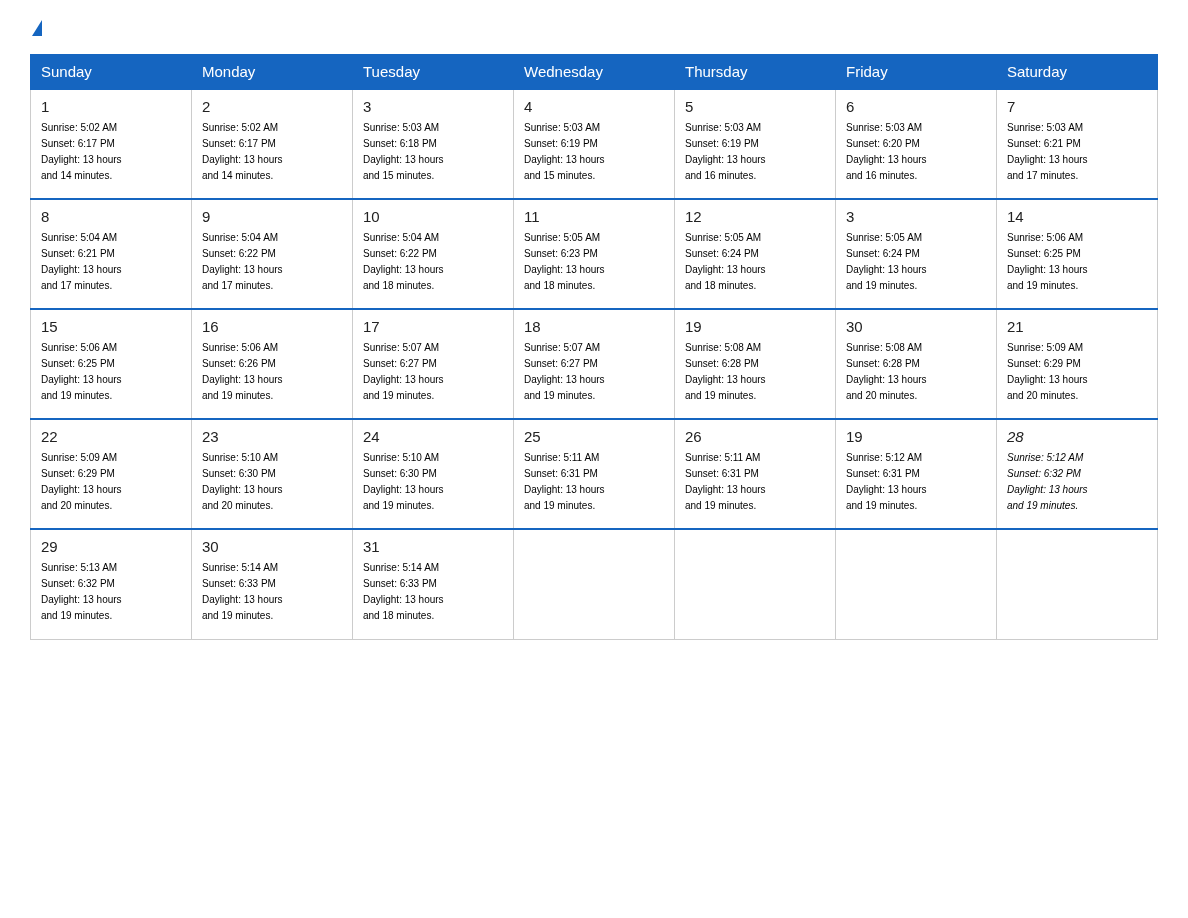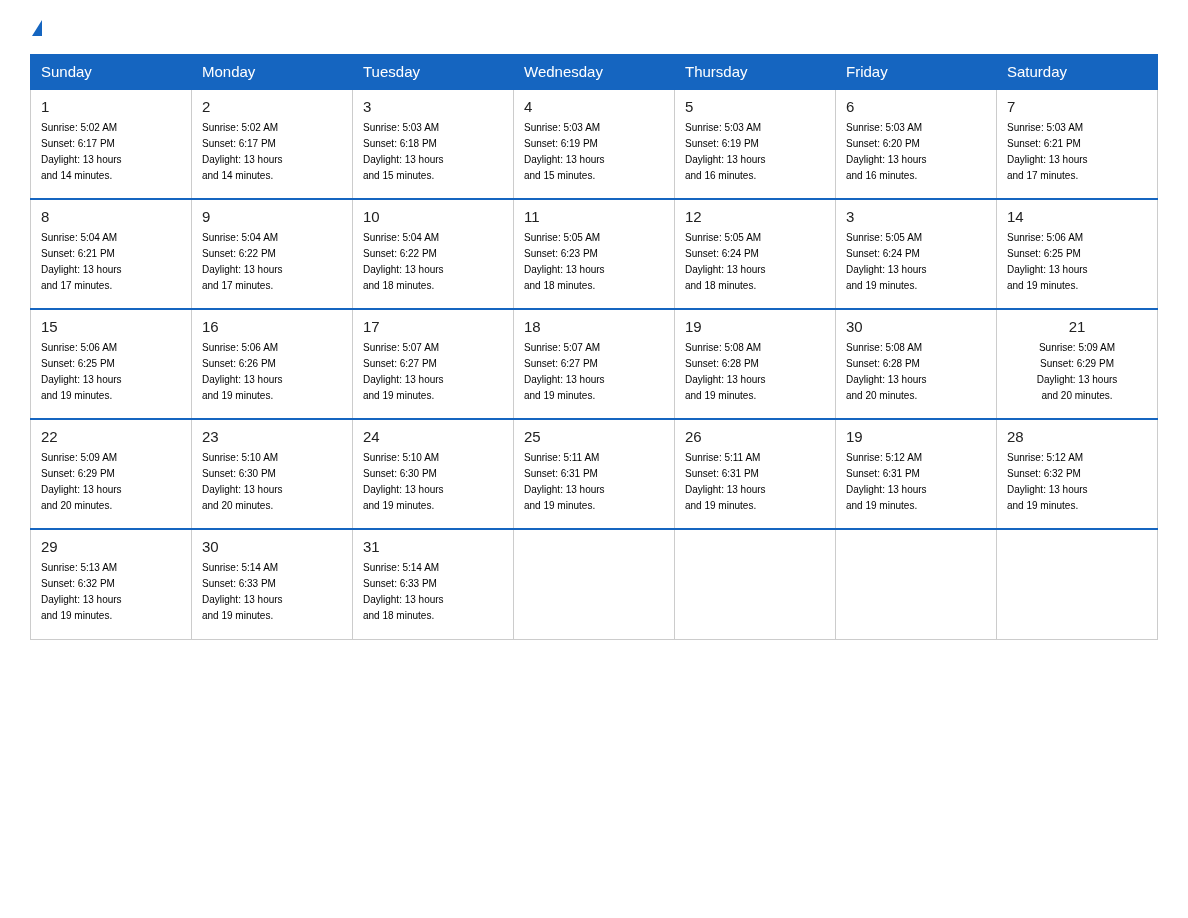--- a/index.html
+++ b/index.html
@@ -208,21 +208,21 @@
         <span class="day-info">Sunrise: 5:07 AM<br>Sunset: 6:27 PM<br>Daylight: 13 hours<br>and 19 minutes.</span>
       </td>
         <td style="border-top: 2px solid rgb(21, 101, 192);">
         <span class="day-number">19</span>
         <span class="day-info">Sunrise: 5:08 AM<br>Sunset: 6:28 PM<br>Daylight: 13 hours<br>and 19 minutes.</span>
       </td>
         <td style="border-top: 2px solid rgb(21, 101, 192);">
         <span class="day-number">30</span>
         <span class="day-info">Sunrise: 5:08 AM<br>Sunset: 6:28 PM<br>Daylight: 13 hours<br>and 20 minutes.</span>
       </td>
-        <td style="border-top: 2px solid rgb(21, 101, 192); text-align: center;">
+        <td style="border-top: 2px solid rgb(21, 101, 192);">
         <span class="day-number">21</span>
         <span class="day-info">Sunrise: 5:09 AM<br>Sunset: 6:29 PM<br>Daylight: 13 hours<br>and 20 minutes.</span>
       </td>
       </tr>
       <tr style="border-top: 2px solid rgb(21, 101, 192);">
         <td style="border-top: 2px solid rgb(21, 101, 192);">
         <span class="day-number">22</span>
         <span class="day-info">Sunrise: 5:09 AM<br>Sunset: 6:29 PM<br>Daylight: 13 hours<br>and 20 minutes.</span>
       </td>
         <td style="border-top: 2px solid rgb(21, 101, 192);">
@@ -238,21 +238,21 @@
         <span class="day-info">Sunrise: 5:11 AM<br>Sunset: 6:31 PM<br>Daylight: 13 hours<br>and 19 minutes.</span>
       </td>
         <td style="border-top: 2px solid rgb(21, 101, 192);">
         <span class="day-number">26</span>
         <span class="day-info">Sunrise: 5:11 AM<br>Sunset: 6:31 PM<br>Daylight: 13 hours<br>and 19 minutes.</span>
       </td>
         <td style="border-top: 2px solid rgb(21, 101, 192);">
         <span class="day-number">19</span>
         <span class="day-info">Sunrise: 5:12 AM<br>Sunset: 6:31 PM<br>Daylight: 13 hours<br>and 19 minutes.</span>
       </td>
-        <td style="border-top: 2px solid rgb(21, 101, 192);">
+        <td style="border-top: 2px solid rgb(21, 101, 192); font-style: italic;">
         <span class="day-number">28</span>
         <span class="day-info">Sunrise: 5:12 AM<br>Sunset: 6:32 PM<br>Daylight: 13 hours<br>and 19 minutes.</span>
       </td>
       </tr>
       <tr style="border-top: 2px solid rgb(21, 101, 192); padding-left: 35px;">
         <td style="border-top: 2px solid rgb(21, 101, 192);">
         <span class="day-number">29</span>
         <span class="day-info">Sunrise: 5:13 AM<br>Sunset: 6:32 PM<br>Daylight: 13 hours<br>and 19 minutes.</span>
       </td>
         <td style="border-top: 2px solid rgb(21, 101, 192);">

